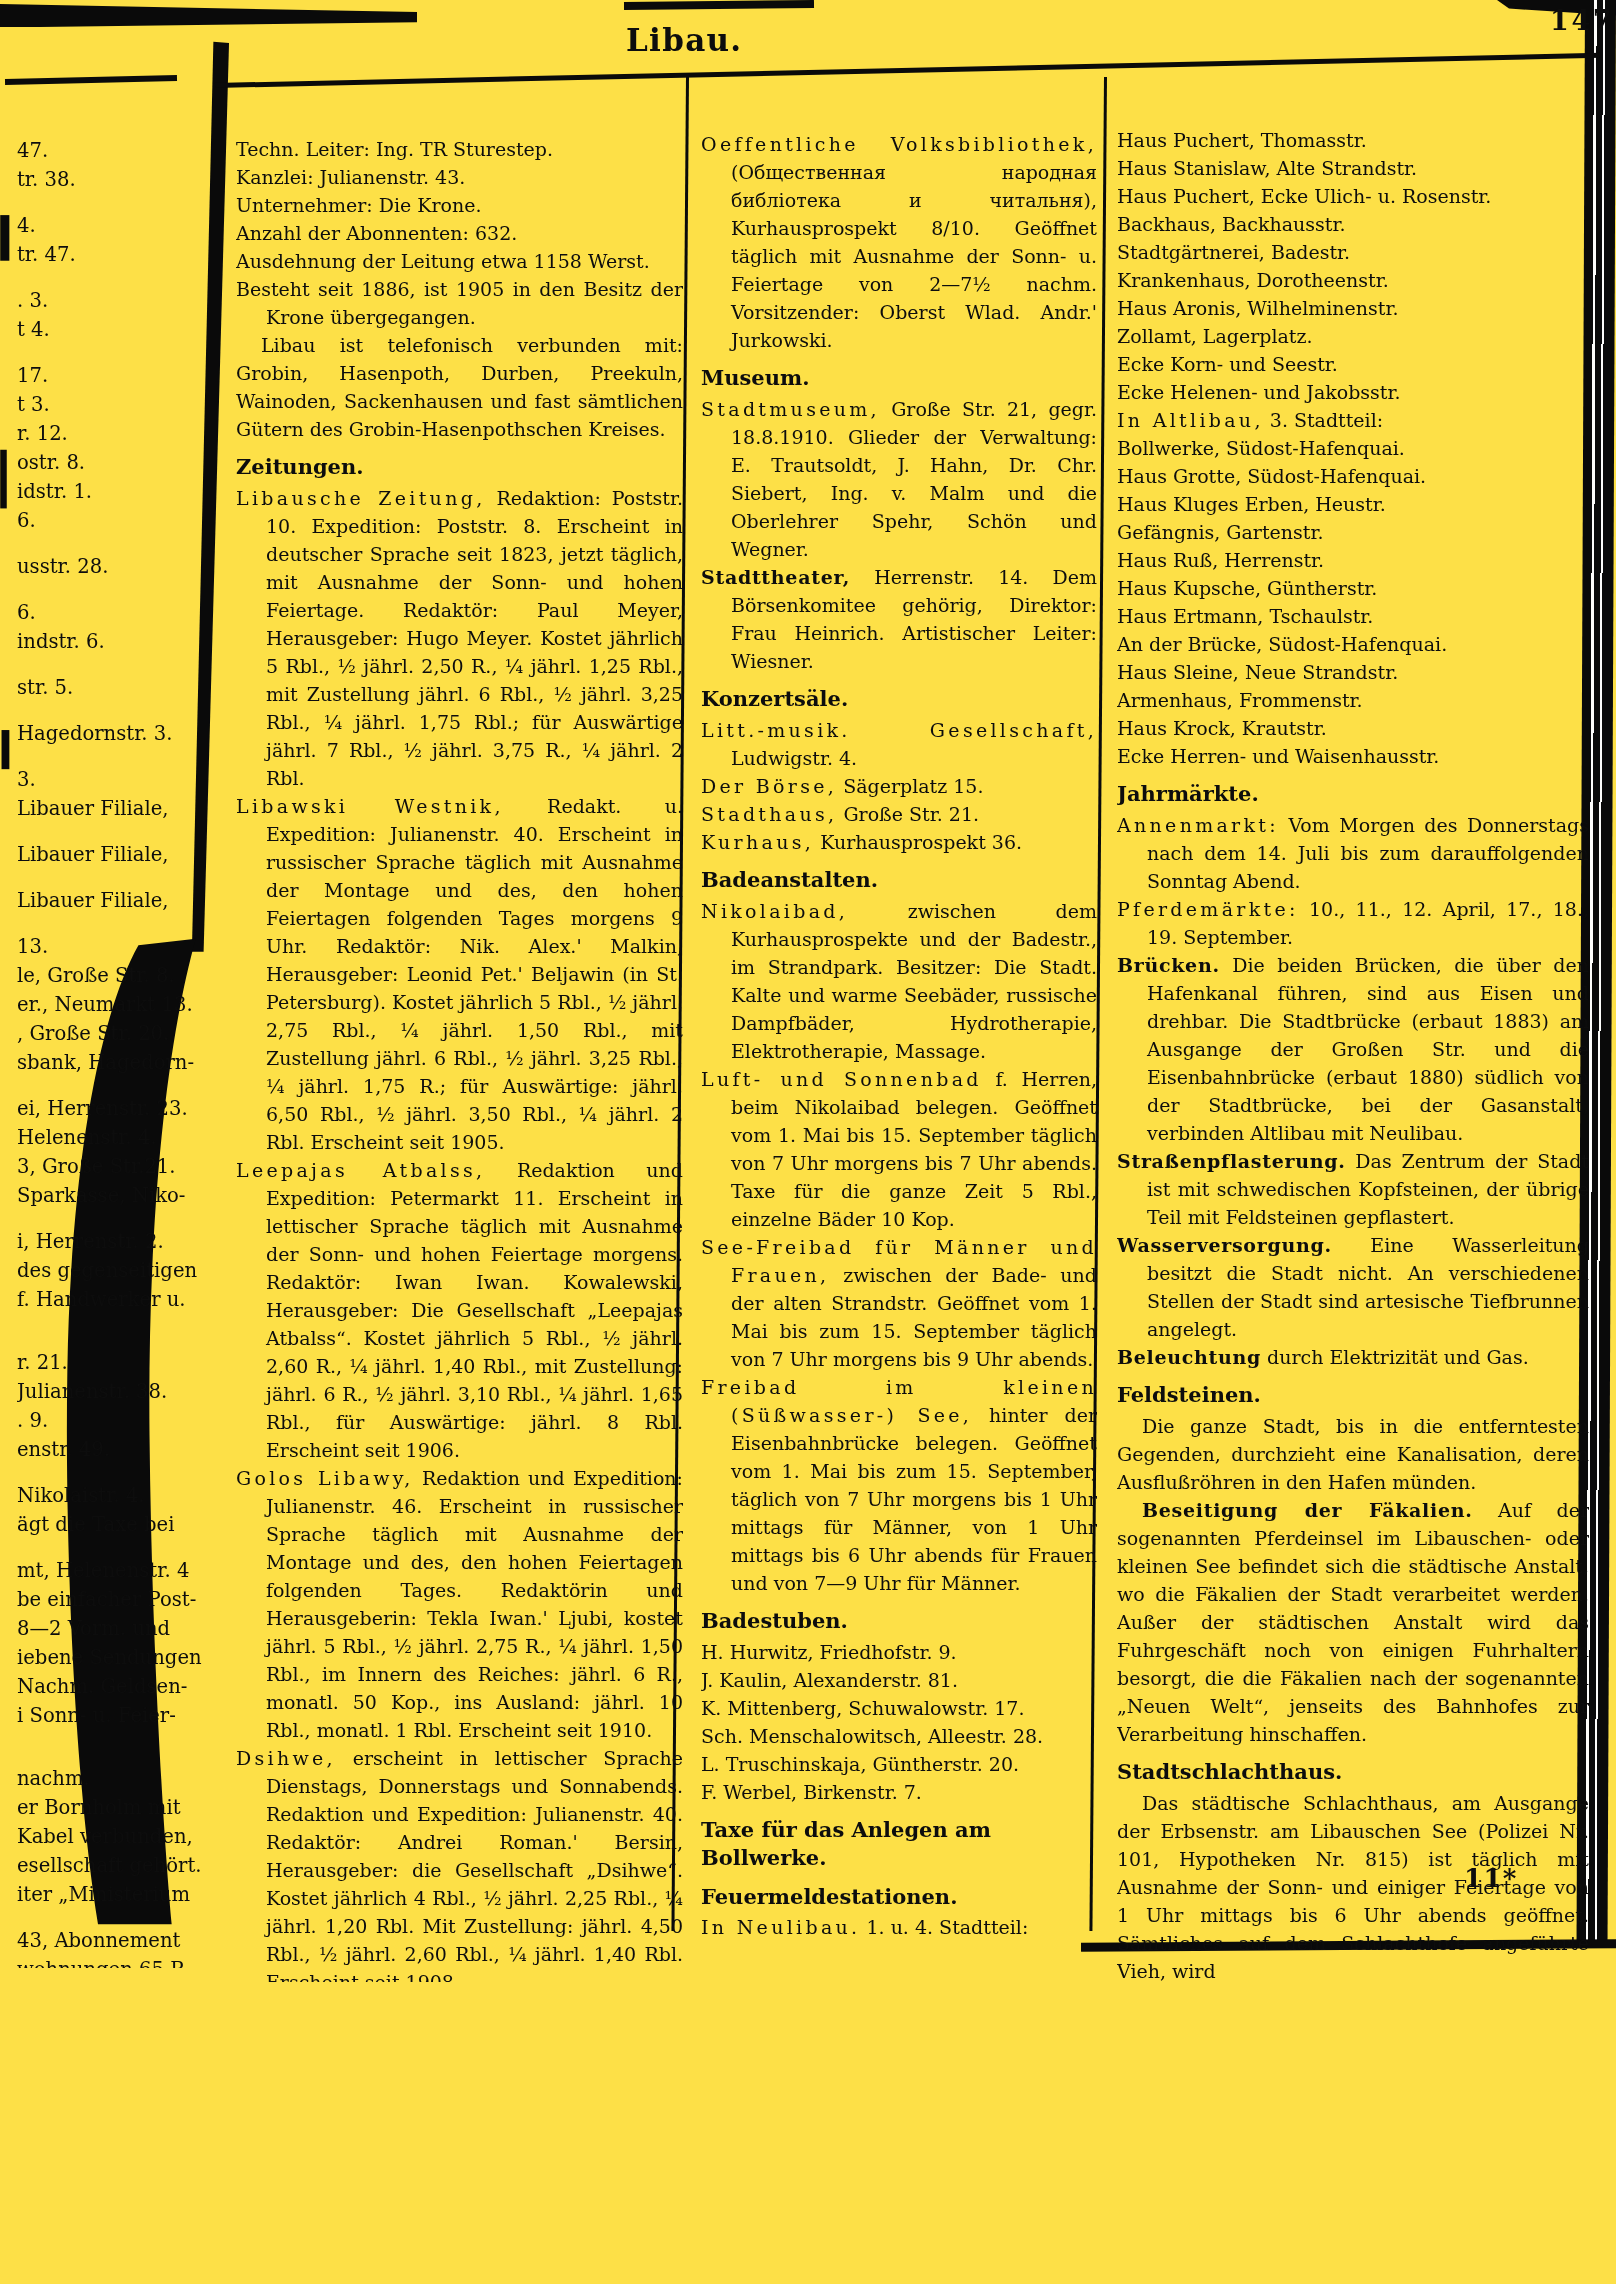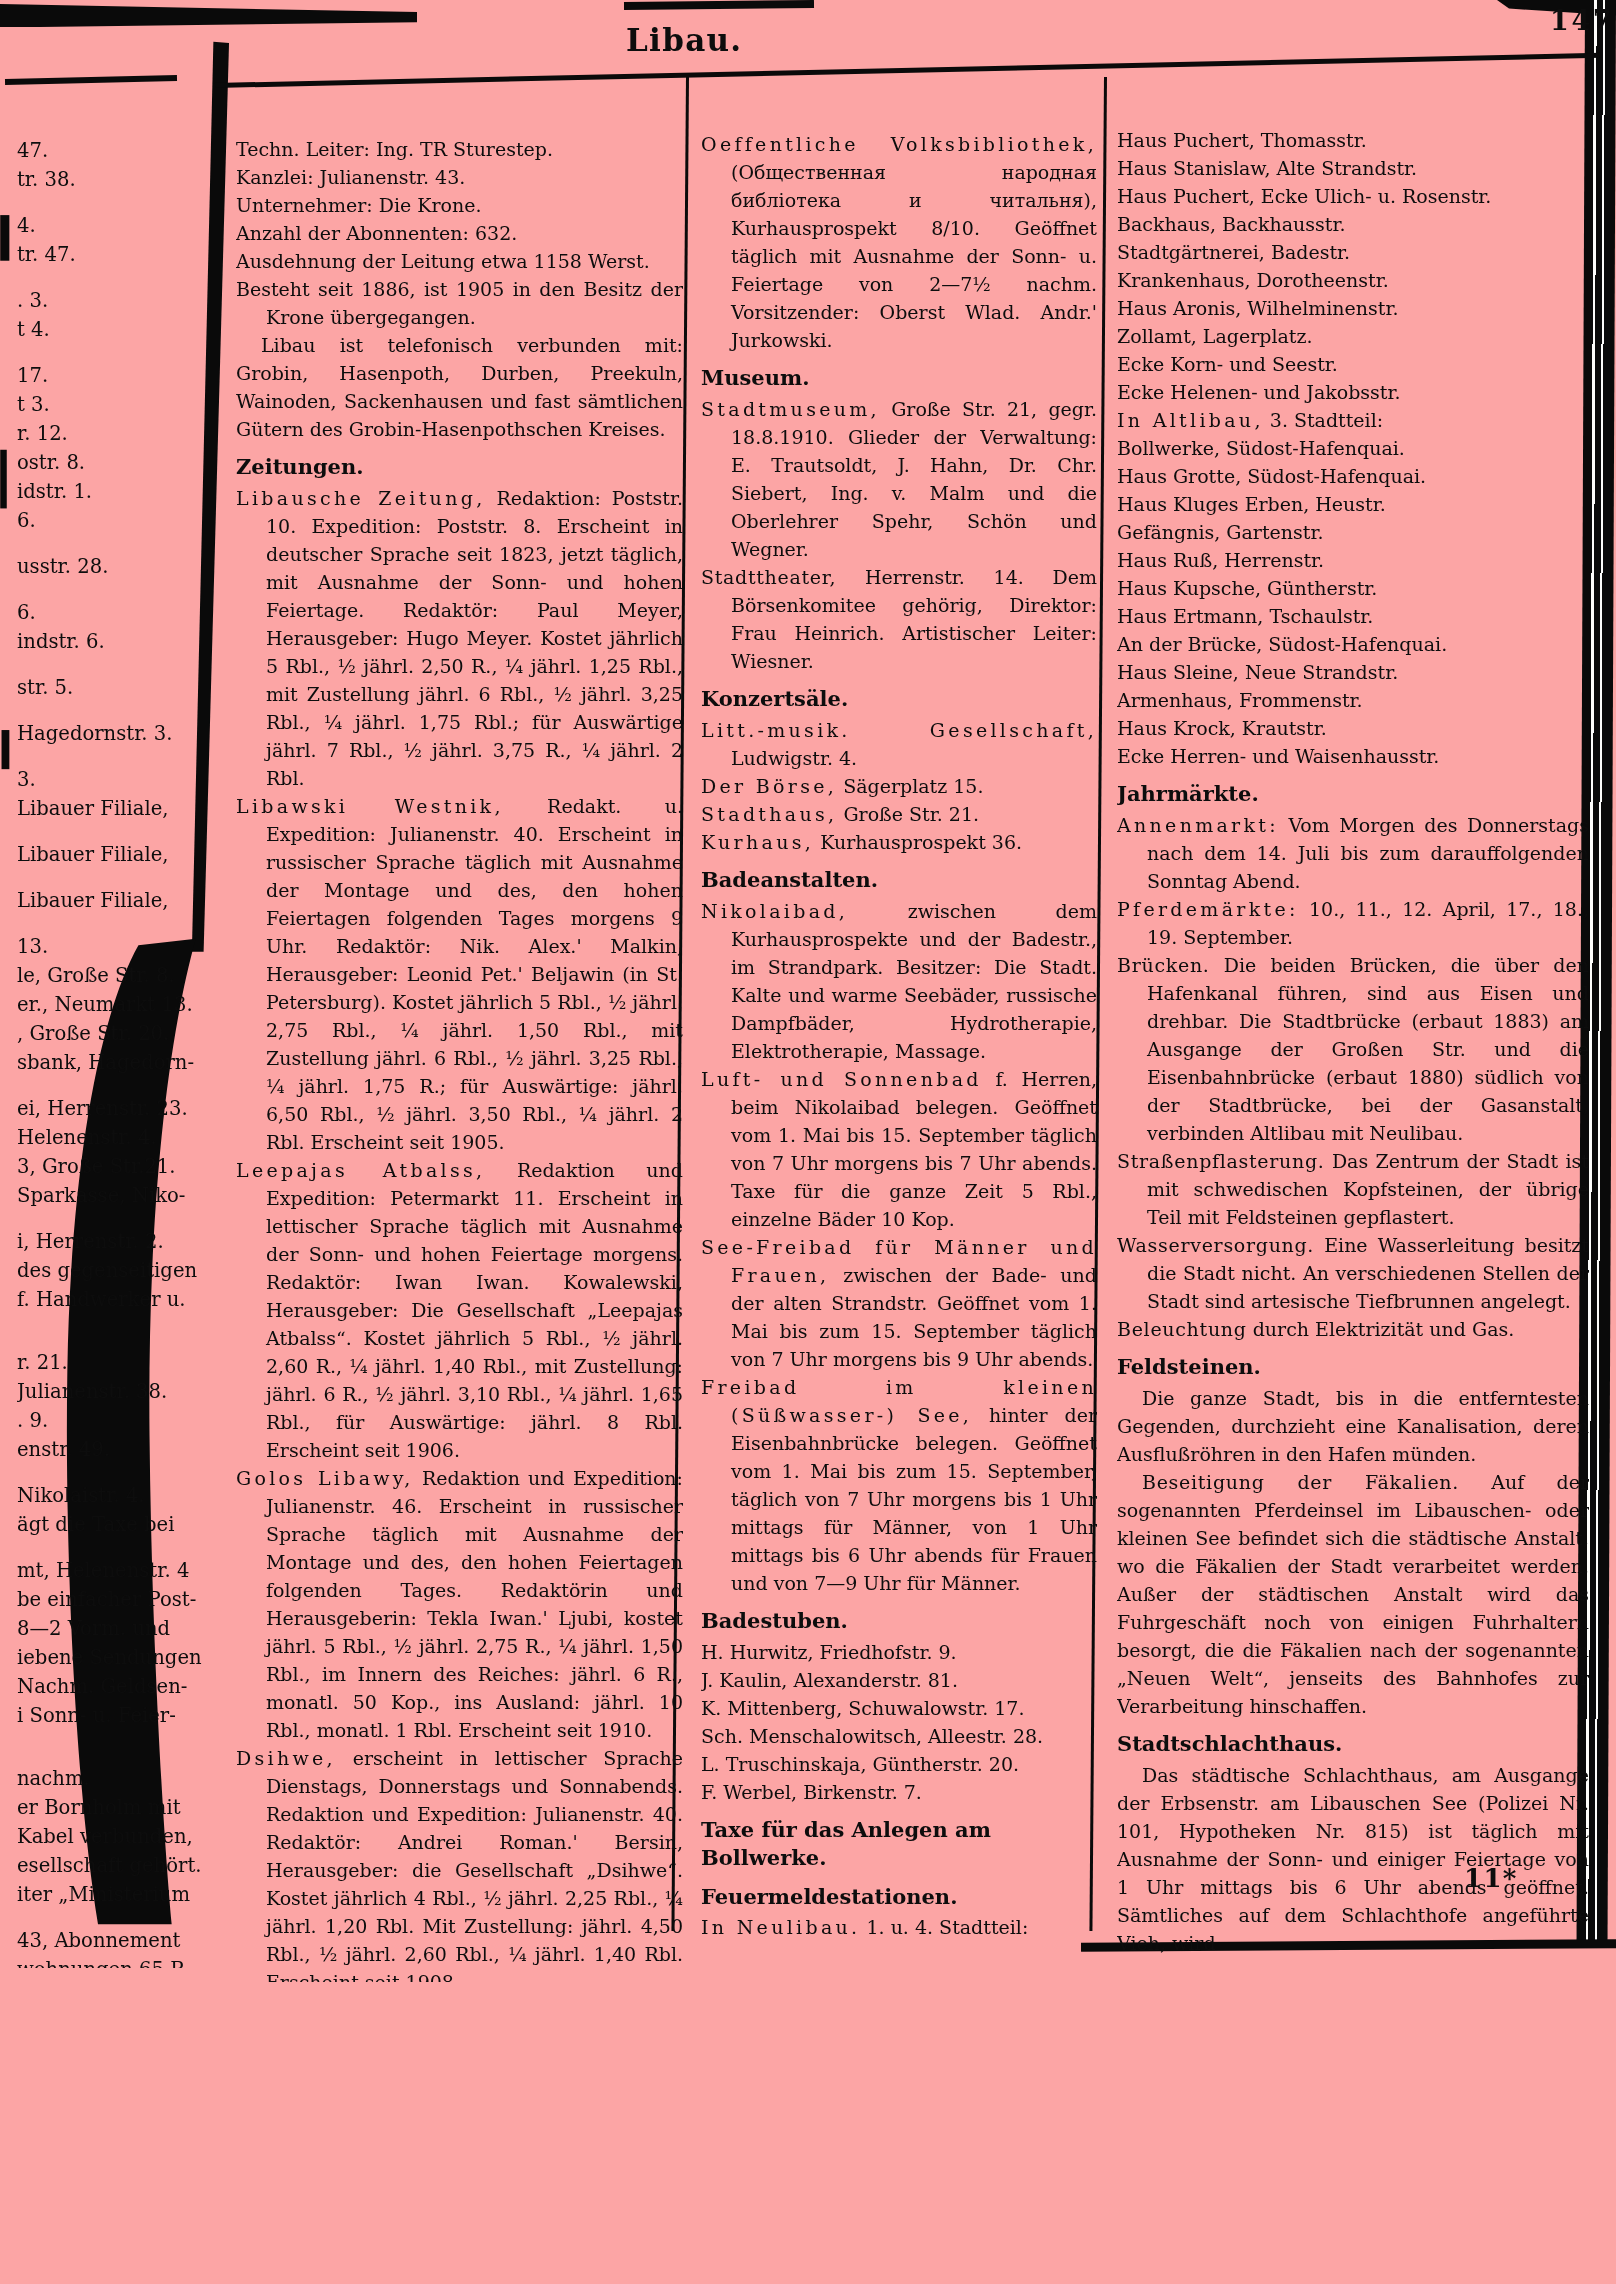--- a/index.html
+++ b/index.html
@@ -1,16 +1,16 @@
 <!DOCTYPE html>
 <html style="font-size:10.4px"><head>
 <meta charset="utf-8">
 <style>
   html,body{margin:0;padding:0;background:#dddcd8;}
-  .page{position:relative;width:1617px;height:2284px;background:#fca5a5;overflow:hidden;
+  .page{position:relative;width:1617px;height:2284px;background:#fde047;overflow:hidden;
         font-family:"DejaVu Serif", serif;color:#0d0d0d;}
   
   .pagenum{position:absolute;left:1550px;top:5.2px;font-size:27px;letter-spacing:2.6px;font-weight:bold;}
   .title{position:absolute;left:626px;top:22px;width:456px;
          font-size:31px;font-weight:bold;letter-spacing:1.3px;}
   .header-rule{position:absolute;left:215px;top:83px;width:1386px;height:4.6px;background:#0a0a0a;
                transform:rotate(-1.25deg);transform-origin:left center;}
   .frag-rule{position:absolute;left:5.2px;top:77px;width:172px;height:5.9px;background:#0a0a0a;
              transform:rotate(-1.3deg);}
   
@@ -24,21 +24,21 @@
   .frag-line{white-space:nowrap;overflow:hidden;}
   .frag-gap{height:17px;}
   .c2{left:236px;top:90px;width:447px;height:1847px;overflow:hidden;}
   .c3{left:701px;top:85px;width:396px;height:1853px;overflow:hidden;}
   .c4{left:1117px;top:81px;width:472px;height:1856px;overflow:hidden;}
   .blk{text-align:justify;}
   .blk.h{font-size:21px;font-weight:bold;margin:10.4px 0 2.6px;text-align:left;}
   .blk.e,.blk.l,.blk.b{padding-left:30px;text-indent:-30px;}
   .blk.p{text-indent:25px;}
   .e > .lead{letter-spacing:3.3px;}
-  .b > .lead,.p > .lead{font-weight:normal;letter-spacing:0.7px;}
+  .b > .lead,.p > .lead{font-weight:bold;letter-spacing:0.7px;}
   
   .footmark{position:absolute;left:1464px;top:1863px;font-size:26px;font-weight:bold;letter-spacing:1.3px;}
   
   .artifact{position:absolute;background:#0a0a0a;}
   .wedge{left:0;top:3.9px;width:417px;height:23.5px;
          clip-path:polygon(0 0,100% 35%,100% 78%,0 100%);}
   .streak-top{left:624px;top:1.3px;width:190px;height:7.8px;transform:rotate(-0.6deg);}
   .corner-blob{left:1497px;top:0;width:120px;height:15.6px;
                clip-path:polygon(0 0,100% 0,100% 100%,10% 55%);}
   .binding{left:1585px;top:0;width:31px;height:1948px;background:

